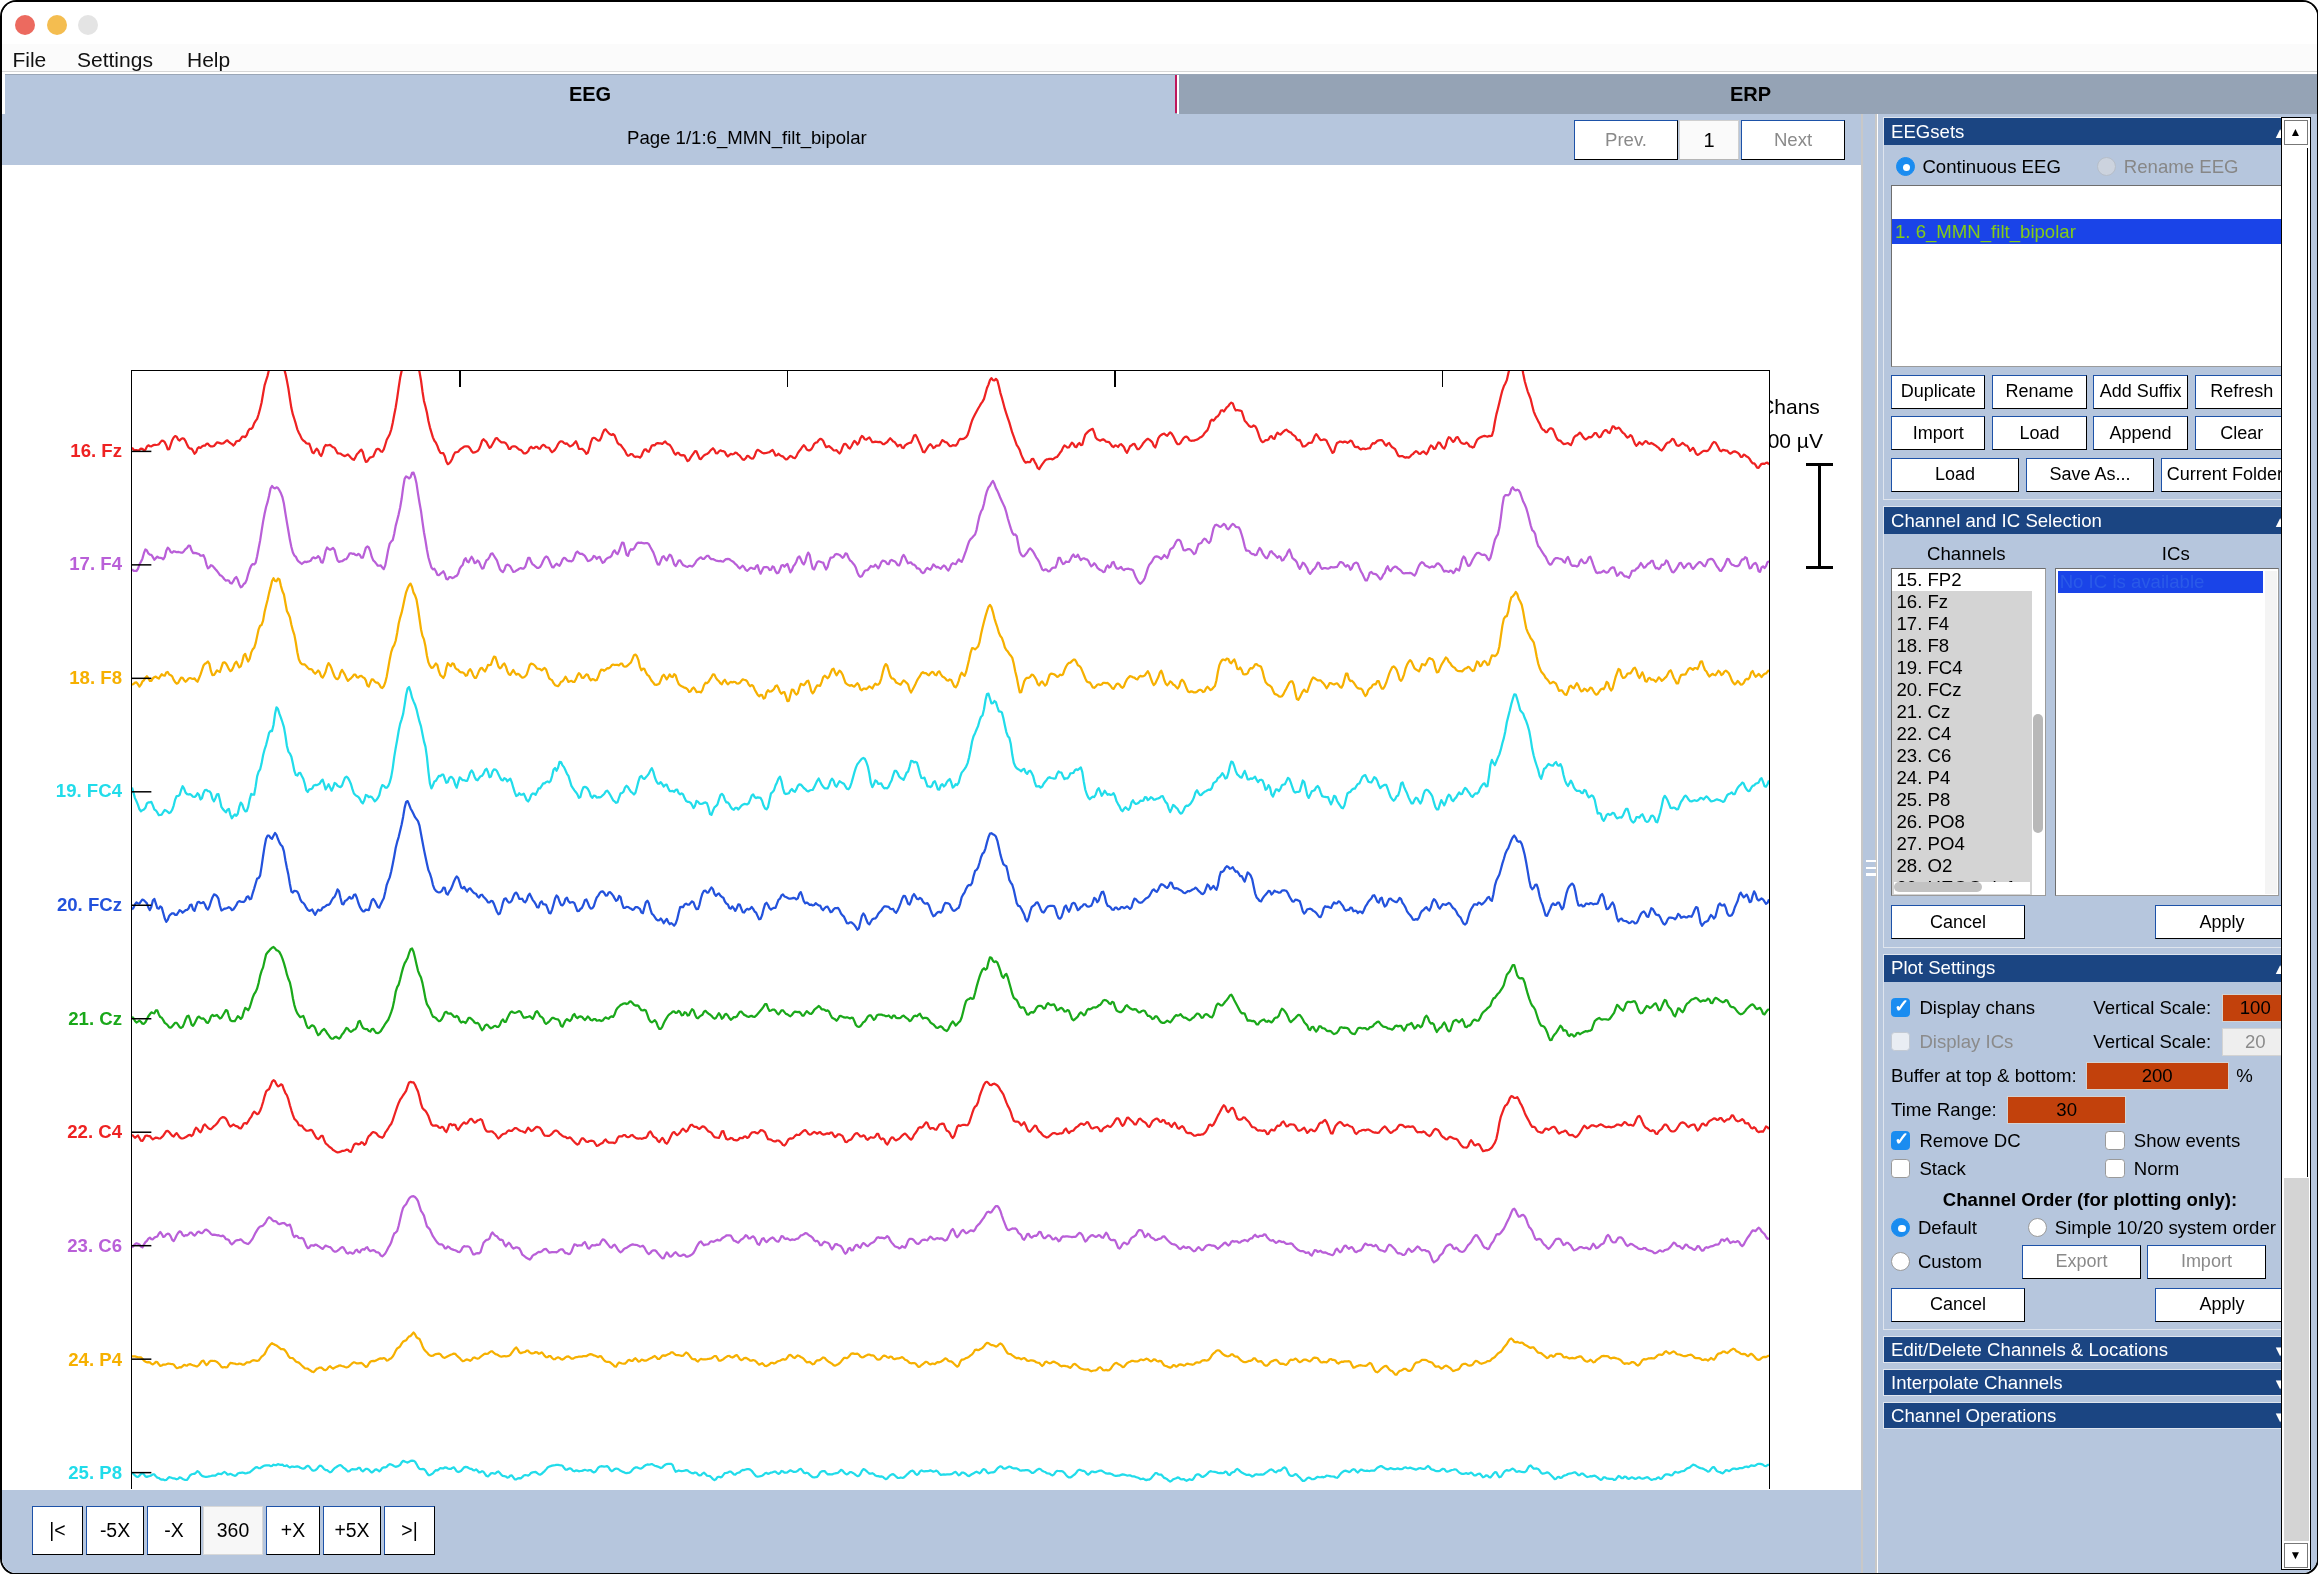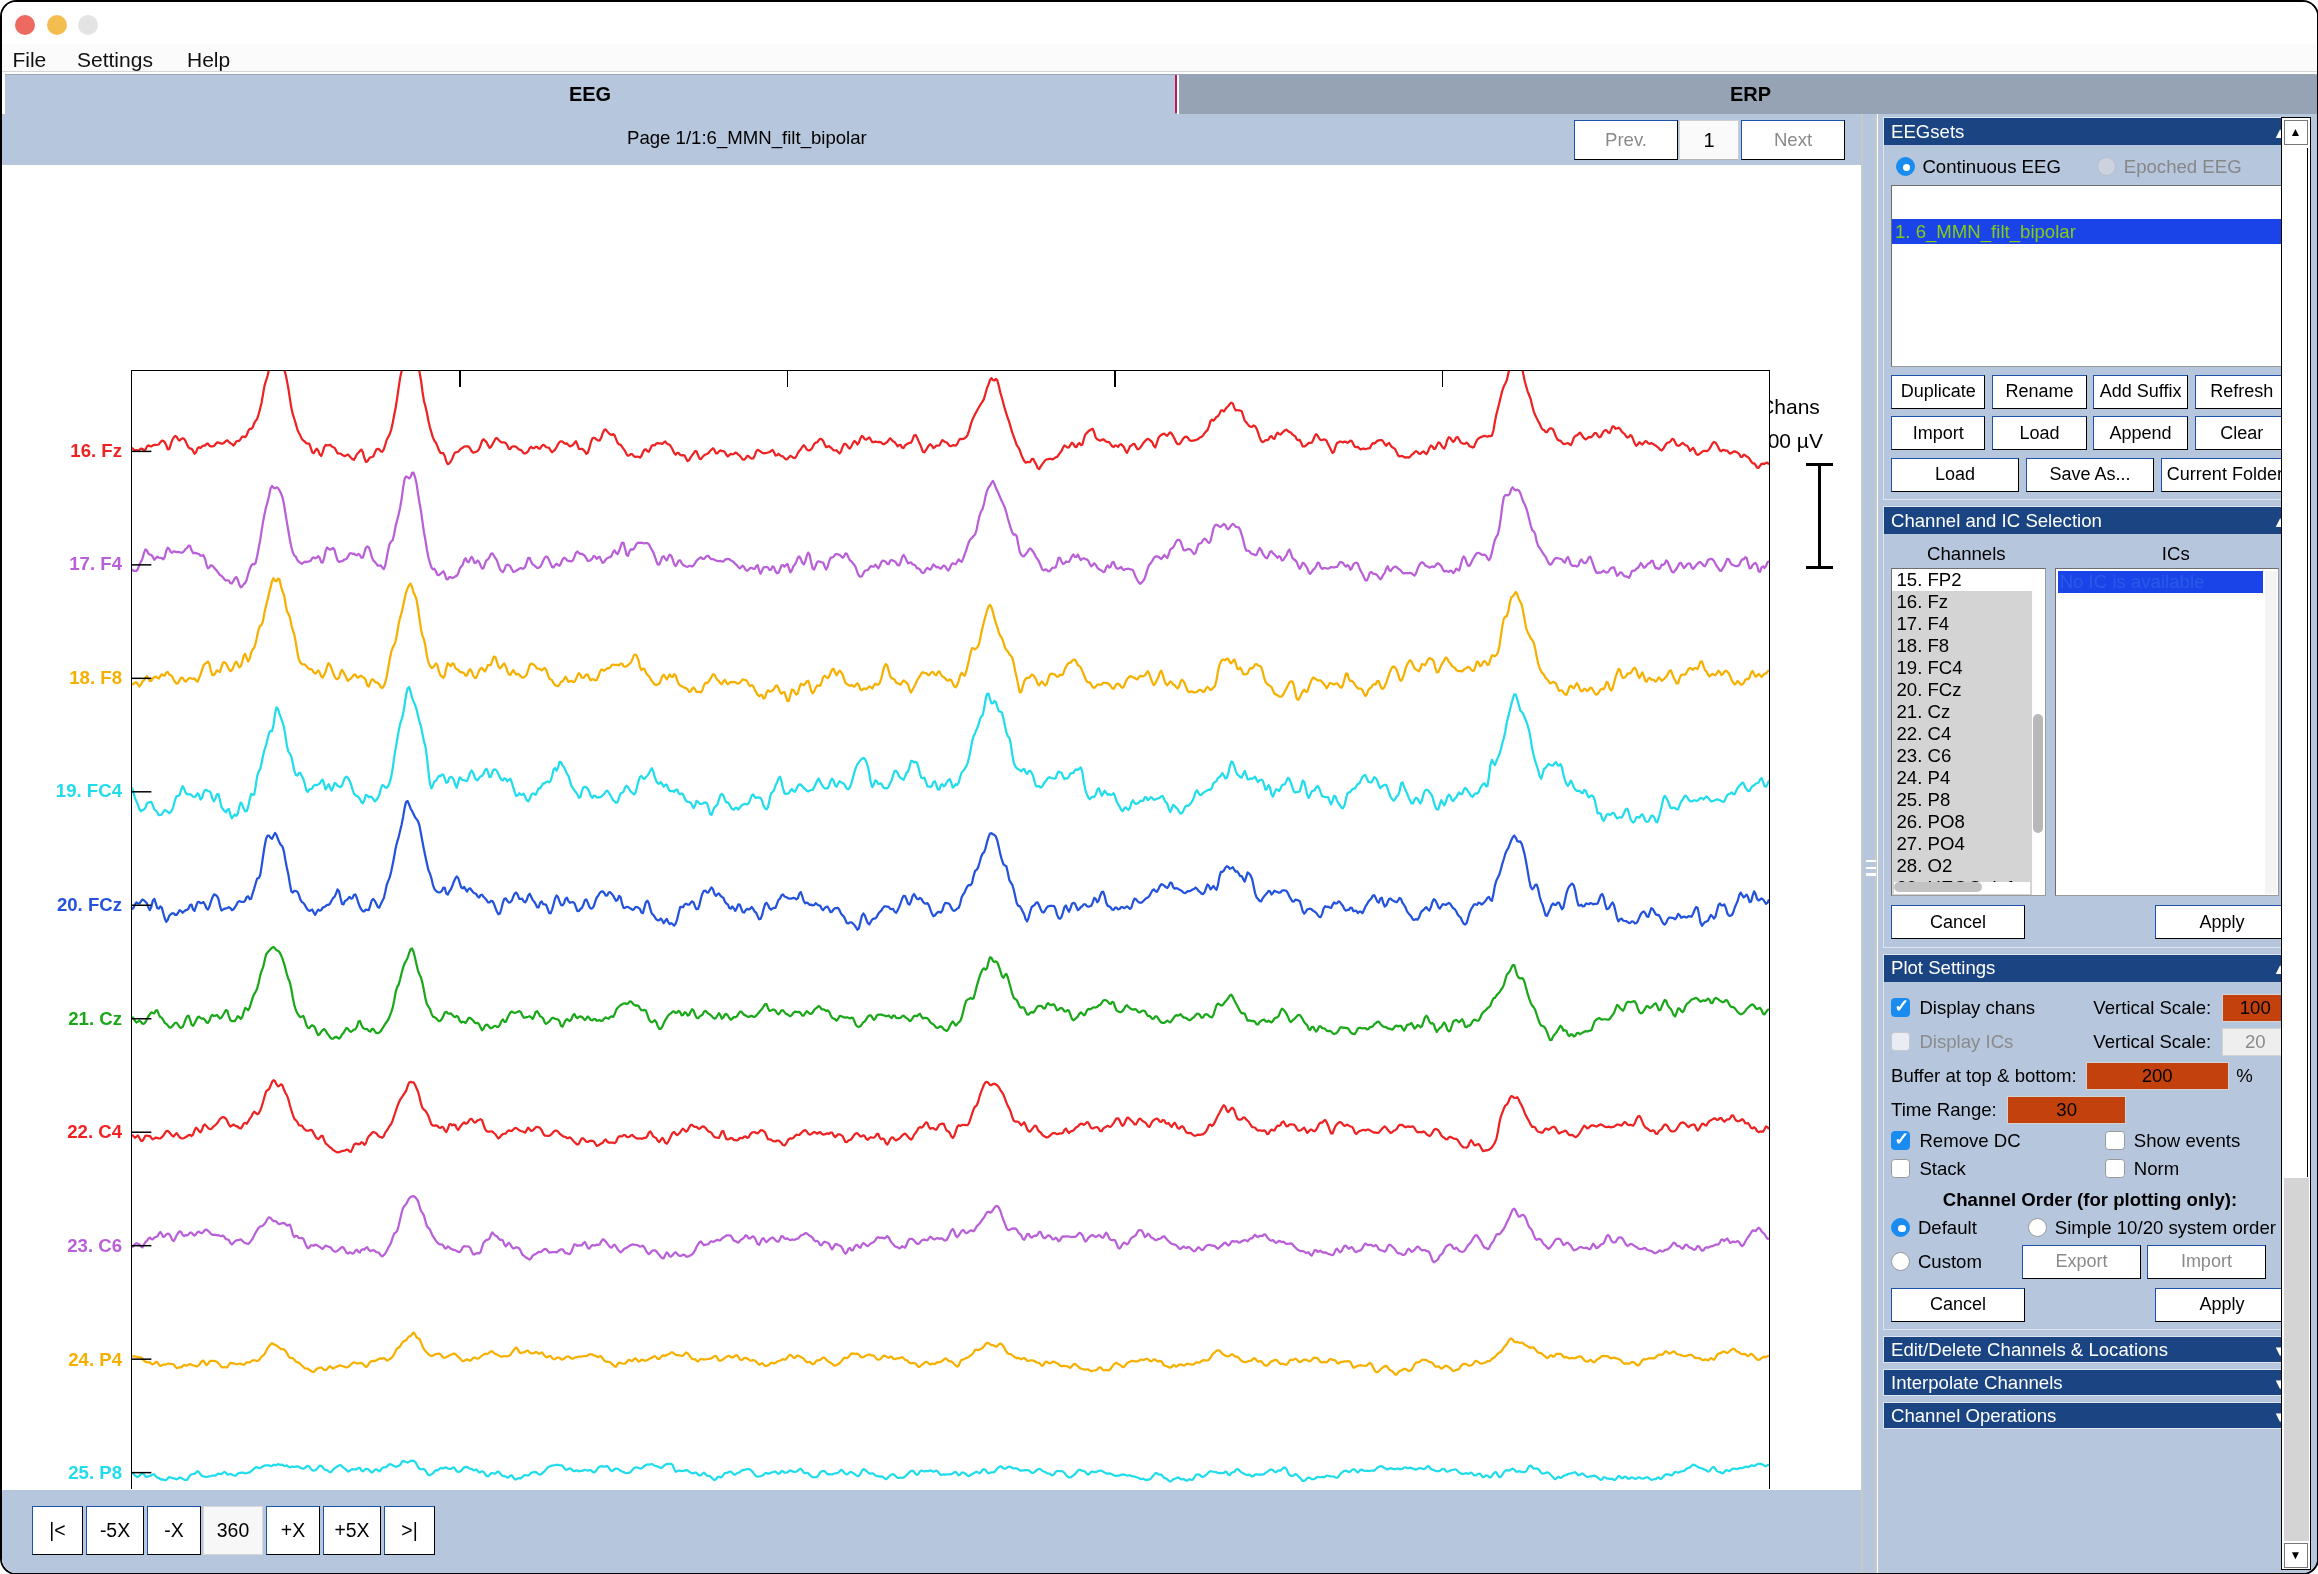--- a/index.html
+++ b/index.html
@@ -453,21 +453,21 @@
       <div class="panel">
         <div class="panel-head">
           <span>EEGsets</span>
           <span class="caret">▲</span>
         </div>
         <div class="panel-body">
           <div class="radio-row">
             <span class="radio on"></span>
             <span class="radio-label">Continuous EEG</span>
             <span class="radio dim" style="margin-left:36px;"></span>
-            <span class="radio-label dim">Epoched EEG</span>
+            <span class="radio-label dim">Rename EEG</span>
           </div>
           <div class="listbox" id="eegset-list">
             <div class="list-item sel">1. 6_MMN_filt_bipolar</div>
           </div>
           <div class="btnrow">
             <div class="gbtn">Duplicate</div>
             <div class="gbtn">Rename</div>
             <div class="gbtn">Add Suffix</div>
             <div class="gbtn">Refresh</div>
           </div>

